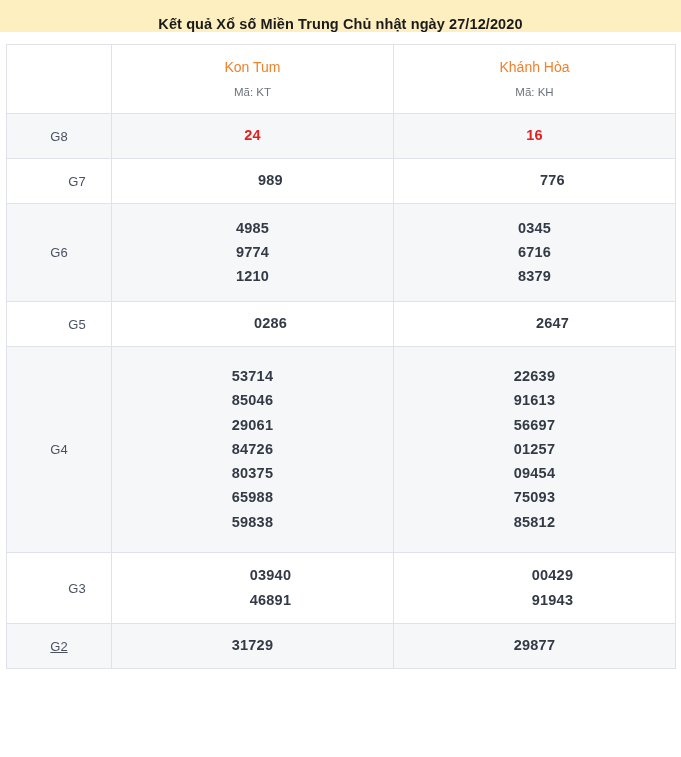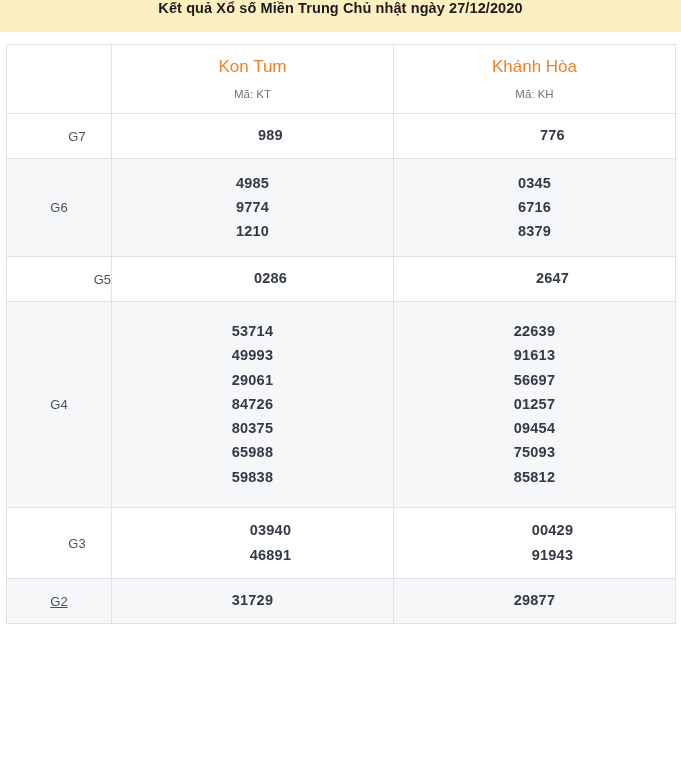--- a/index.html
+++ b/index.html
@@ -12,21 +12,21 @@
     background: #ffffff;
     font-family: "Liberation Sans", sans-serif;
     overflow: hidden;
   }
 
   
   .banner {
     height: 32px;
     background: #fdefc0;
     display: flex;
-    align-items: flex-start;
+    align-items: flex-end;
     justify-content: center;
   }
   .banner-title {
     font-size: 14.5px;
     font-weight: bold;
     color: #1b1b1b;
     letter-spacing: 0.1px;
     white-space: nowrap;
   }
 
@@ -52,21 +52,21 @@
   col.col-label { width: 105px; }
   col.col-prov  { width: 282px; }
 
   
   tr.header-row td {
     height: 68px;
     background: #ffffff;
   }
   .prov-name {
     display: block;
-    font-size: 17px;
+    font-size: 14px;
     color: #f0812c;
     font-weight: normal;
     line-height: 1.35;
     margin-bottom: 9px;
   }
   .prov-code {
     display: block;
     font-size: 11.5px;
     color: #6c737d;
     line-height: 1.2;
@@ -119,20 +119,33 @@
           <td></td>
           <td>
             <span class="prov-name">Kon Tum</span>
             <span class="prov-code">Mã: KT</span>
           </td>
           <td>
             <span class="prov-name">Khánh Hòa</span>
             <span class="prov-code">Mã: KH</span>
           </td>
         </tr>
+        <tr class="prize-row shade">
+          <td class="label-cell" style="height: 44px;">G8</td>
+          <td>
+            <div class="num-stack">
+              <span class="num accent">24</span>
+            </div>
+          </td>
+          <td>
+            <div class="num-stack">
+              <span class="num accent">16</span>
+            </div>
+          </td>
+        </tr>
         <tr class="prize-row plain">
           <td class="label-cell" style="height: 44px;">G7</td>
           <td>
             <div class="num-stack">
               <span class="num">989</span>
             </div>
           </td>
           <td>
             <div class="num-stack">
               <span class="num">776</span>
@@ -150,38 +163,38 @@
           </td>
           <td>
             <div class="num-stack">
               <span class="num">0345</span>
               <span class="num">6716</span>
               <span class="num">8379</span>
             </div>
           </td>
         </tr>
         <tr class="prize-row plain">
-          <td class="label-cell" style="height: 44px; text-align: right;">G5</td>
+          <td class="label-cell" style="height: 44px;">G5</td>
           <td>
             <div class="num-stack">
               <span class="num">0286</span>
             </div>
           </td>
           <td>
             <div class="num-stack">
               <span class="num">2647</span>
             </div>
           </td>
         </tr>
         <tr class="prize-row shade">
           <td class="label-cell" style="height: 205px;">G4</td>
           <td>
             <div class="num-stack">
               <span class="num">53714</span>
-              <span class="num">49993</span>
+              <span class="num">85046</span>
               <span class="num">29061</span>
               <span class="num">84726</span>
               <span class="num">80375</span>
               <span class="num">65988</span>
               <span class="num">59838</span>
             </div>
           </td>
           <td>
             <div class="num-stack">
               <span class="num">22639</span>

